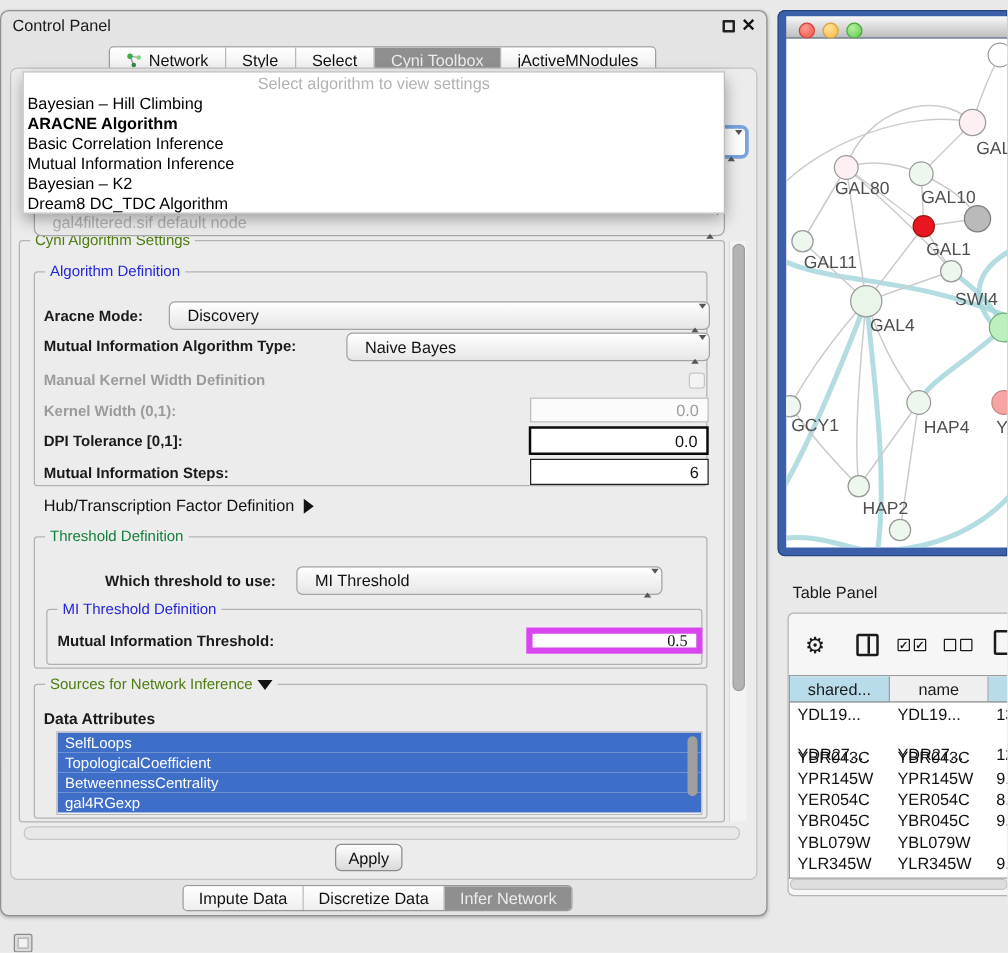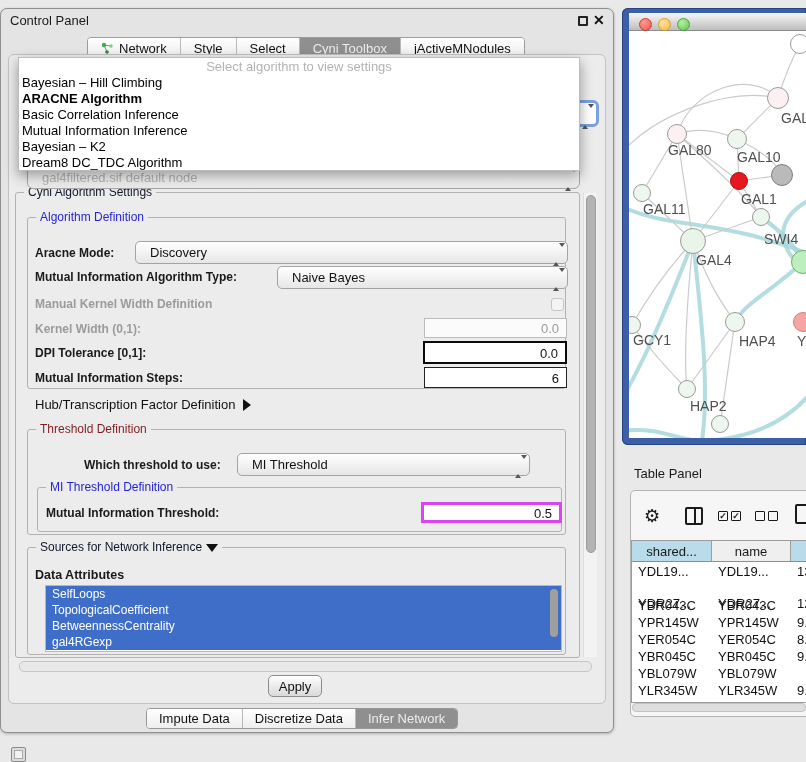--- a/index.html
+++ b/index.html
@@ -24,40 +24,40 @@
   .tabseg.sel { background:#8f8f8f; color:#ececec; }
 
   
   .content-card { left:8px; top:54px; width:598px; height:650px; background:#ececec;
                   border:1px solid #c2c2c2; border-radius:6px; }
 
   
   .gbox { position:absolute; border:1px solid #b2b2b2; border-radius:3px; }
   .gtitle { position:absolute; top:-8px; left:8px; background:#ececec; padding:0 4px;
             font-size:12px; white-space:nowrap; }
-  .t-blue { color:#2525d8; } .t-green { color:#7f1d1d; } .t-black { color:#0f172a; }
+  .t-blue { color:#2525d8; } .t-green { color:#15803d; } .t-black { color:#4d7c0f; }
 
   .flabel { position:absolute; font-size:12px; font-weight:bold; color:#1a1a1a; white-space:nowrap; }
   .flabel.dis { color:#9b9b9b; }
 
   .combo { position:absolute; border:1px solid #a3a3a3; border-radius:5px;
            background:linear-gradient(#ffffff,#e6e6e6); font-size:13px; color:#111; }
   .combo .ctext { position:absolute; left:14px; top:3px; white-space:nowrap; }
   .stepper { position:absolute; right:7px; top:50%; transform:translateY(-50%); width:7px; height:12px; }
   .tri-up { width:0; height:0; border-left:3.5px solid transparent; border-right:3.5px solid transparent;
             border-bottom:4px solid #555; margin-bottom:3px; }
   .tri-dn { width:0; height:0; border-left:3.5px solid transparent; border-right:3.5px solid transparent;
             border-top:4px solid #555; }
 
   .tfield { position:absolute; background:#fff; font-size:13px; color:#111; text-align:right; }
   .tfield .val { position:absolute; right:7px; top:50%; transform:translateY(-50%); }
   .tfield.dis { background:#fbfbfb; border:1px solid #bbb; color:#9b9b9b; }
   .tfield.focusb { border:2px solid #0a0a0a; }
   .tfield.thin { border:1px solid #222; }
-  .tfield.gray { border:3px solid #d946ef; }
+  .tfield.gray { border:5px solid #d946ef;font-family:Liberation Serif, serif; }
 
   .checkbox { position:absolute; width:13px; height:13px; border:1px solid #c6c6c6; border-radius:3px;
               background:#f3f3f3; }
 
   .hubrow { position:absolute; font-size:13px; color:#111; display:flex; align-items:center; gap:8px; }
   .tri-right { width:0; height:0; border-top:6px solid transparent; border-bottom:6px solid transparent;
                border-left:8px solid #111; }
   .tri-down-s { display:inline-block; width:0; height:0; border-left:6px solid transparent;
                 border-right:6px solid transparent; border-top:8px solid #111; vertical-align:-1px; margin-left:4px; }
 

